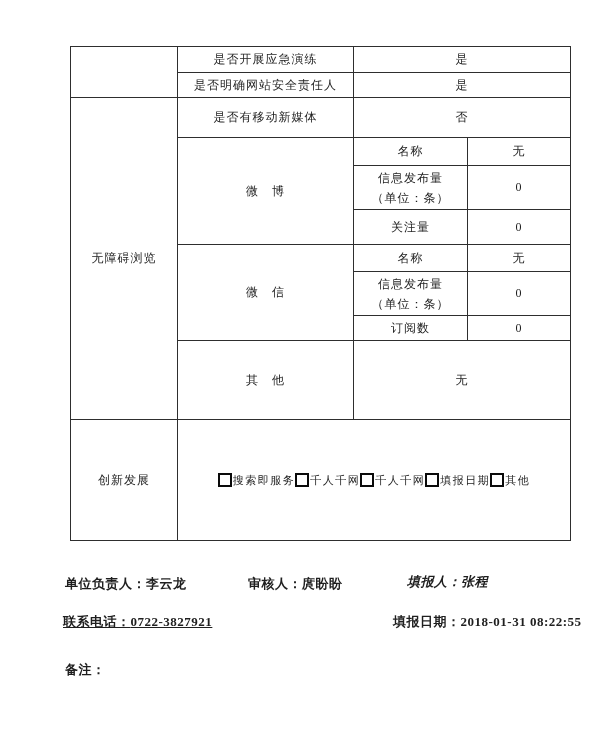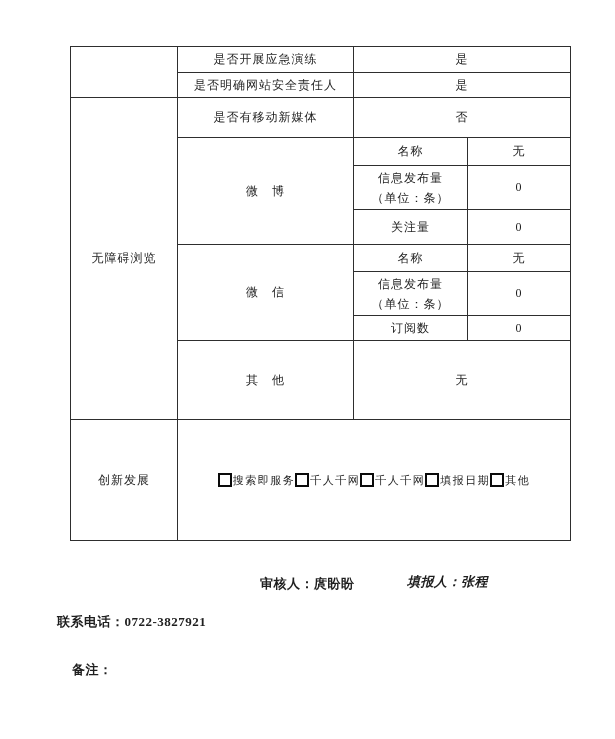--- a/index.html
+++ b/index.html
@@ -141,20 +141,22 @@
           <span class="opt">
                 <span class="cb"></span>
                 <span class="opt-label">其他</span>
               </span>
         </div>
       </td>
     </tr>
   </tbody>
     </table>
 
-  <div class="footer-item" style="left:260px;top:575px;text-align:right;"><span>审核人：</span><span>庹盼盼</span></div>
+  <div class="footer-item" style="left:65px;top:575px;"><span>单位负责人：</span><span>李云龙</span></div>
+  <div class="footer-item" style="left:248px;top:575px;text-align:right;"><span>审核人：</span><span>庹盼盼</span></div>
   <div class="footer-item" style="left:407px;top:573px;font-style:italic;"><span>填报人：</span><span>张程</span></div>
 
-  <div class="footer-item" style="left:57px;top:613px;"><span>联系电话：</span><span>0722-3827921</span></div>
+  <div class="footer-item" style="left:63px;top:613px;text-decoration:underline;"><span>联系电话：</span><span>0722-3827921</span></div>
+  <div class="footer-item" style="left:393px;top:613px;"><span>填报日期：</span><span>2018-01-31 08:22:55</span></div>
 
-  <div class="footer-item" style="left:72px;top:661px;"><span>备注：</span></div>
+  <div class="footer-item" style="left:65px;top:661px;"><span>备注：</span></div>
 
 </div>
 
 </body></html>

